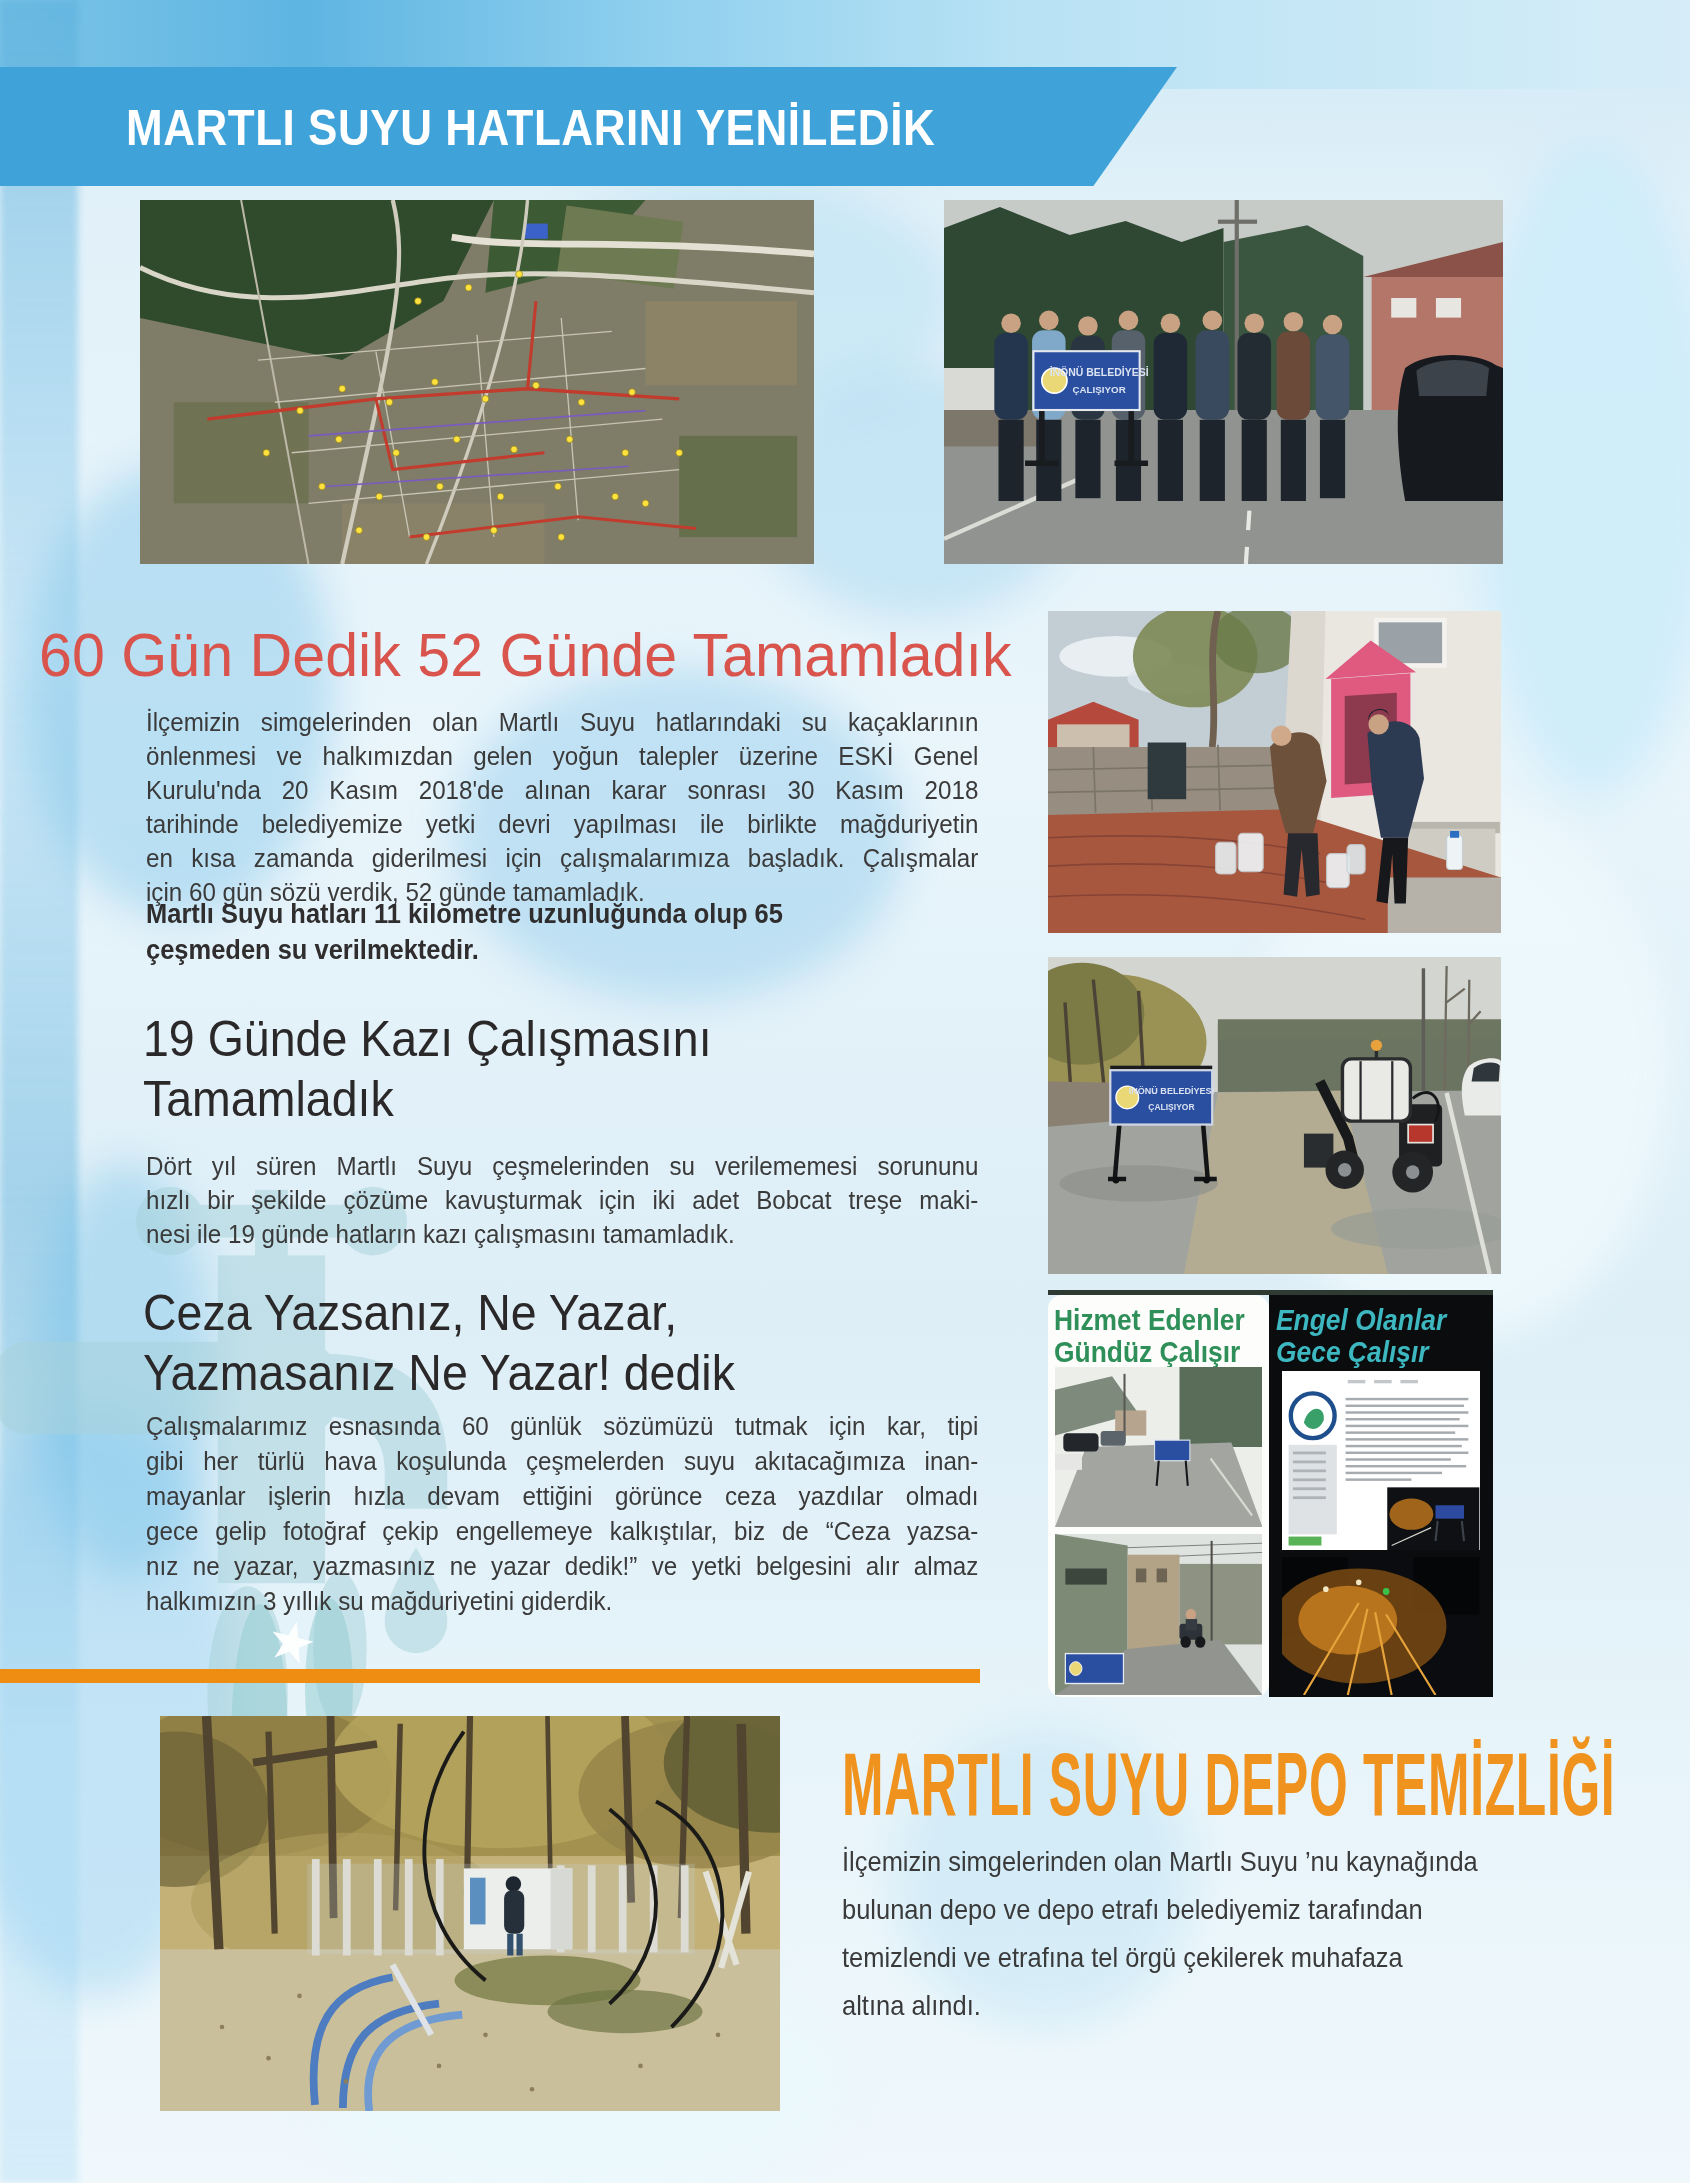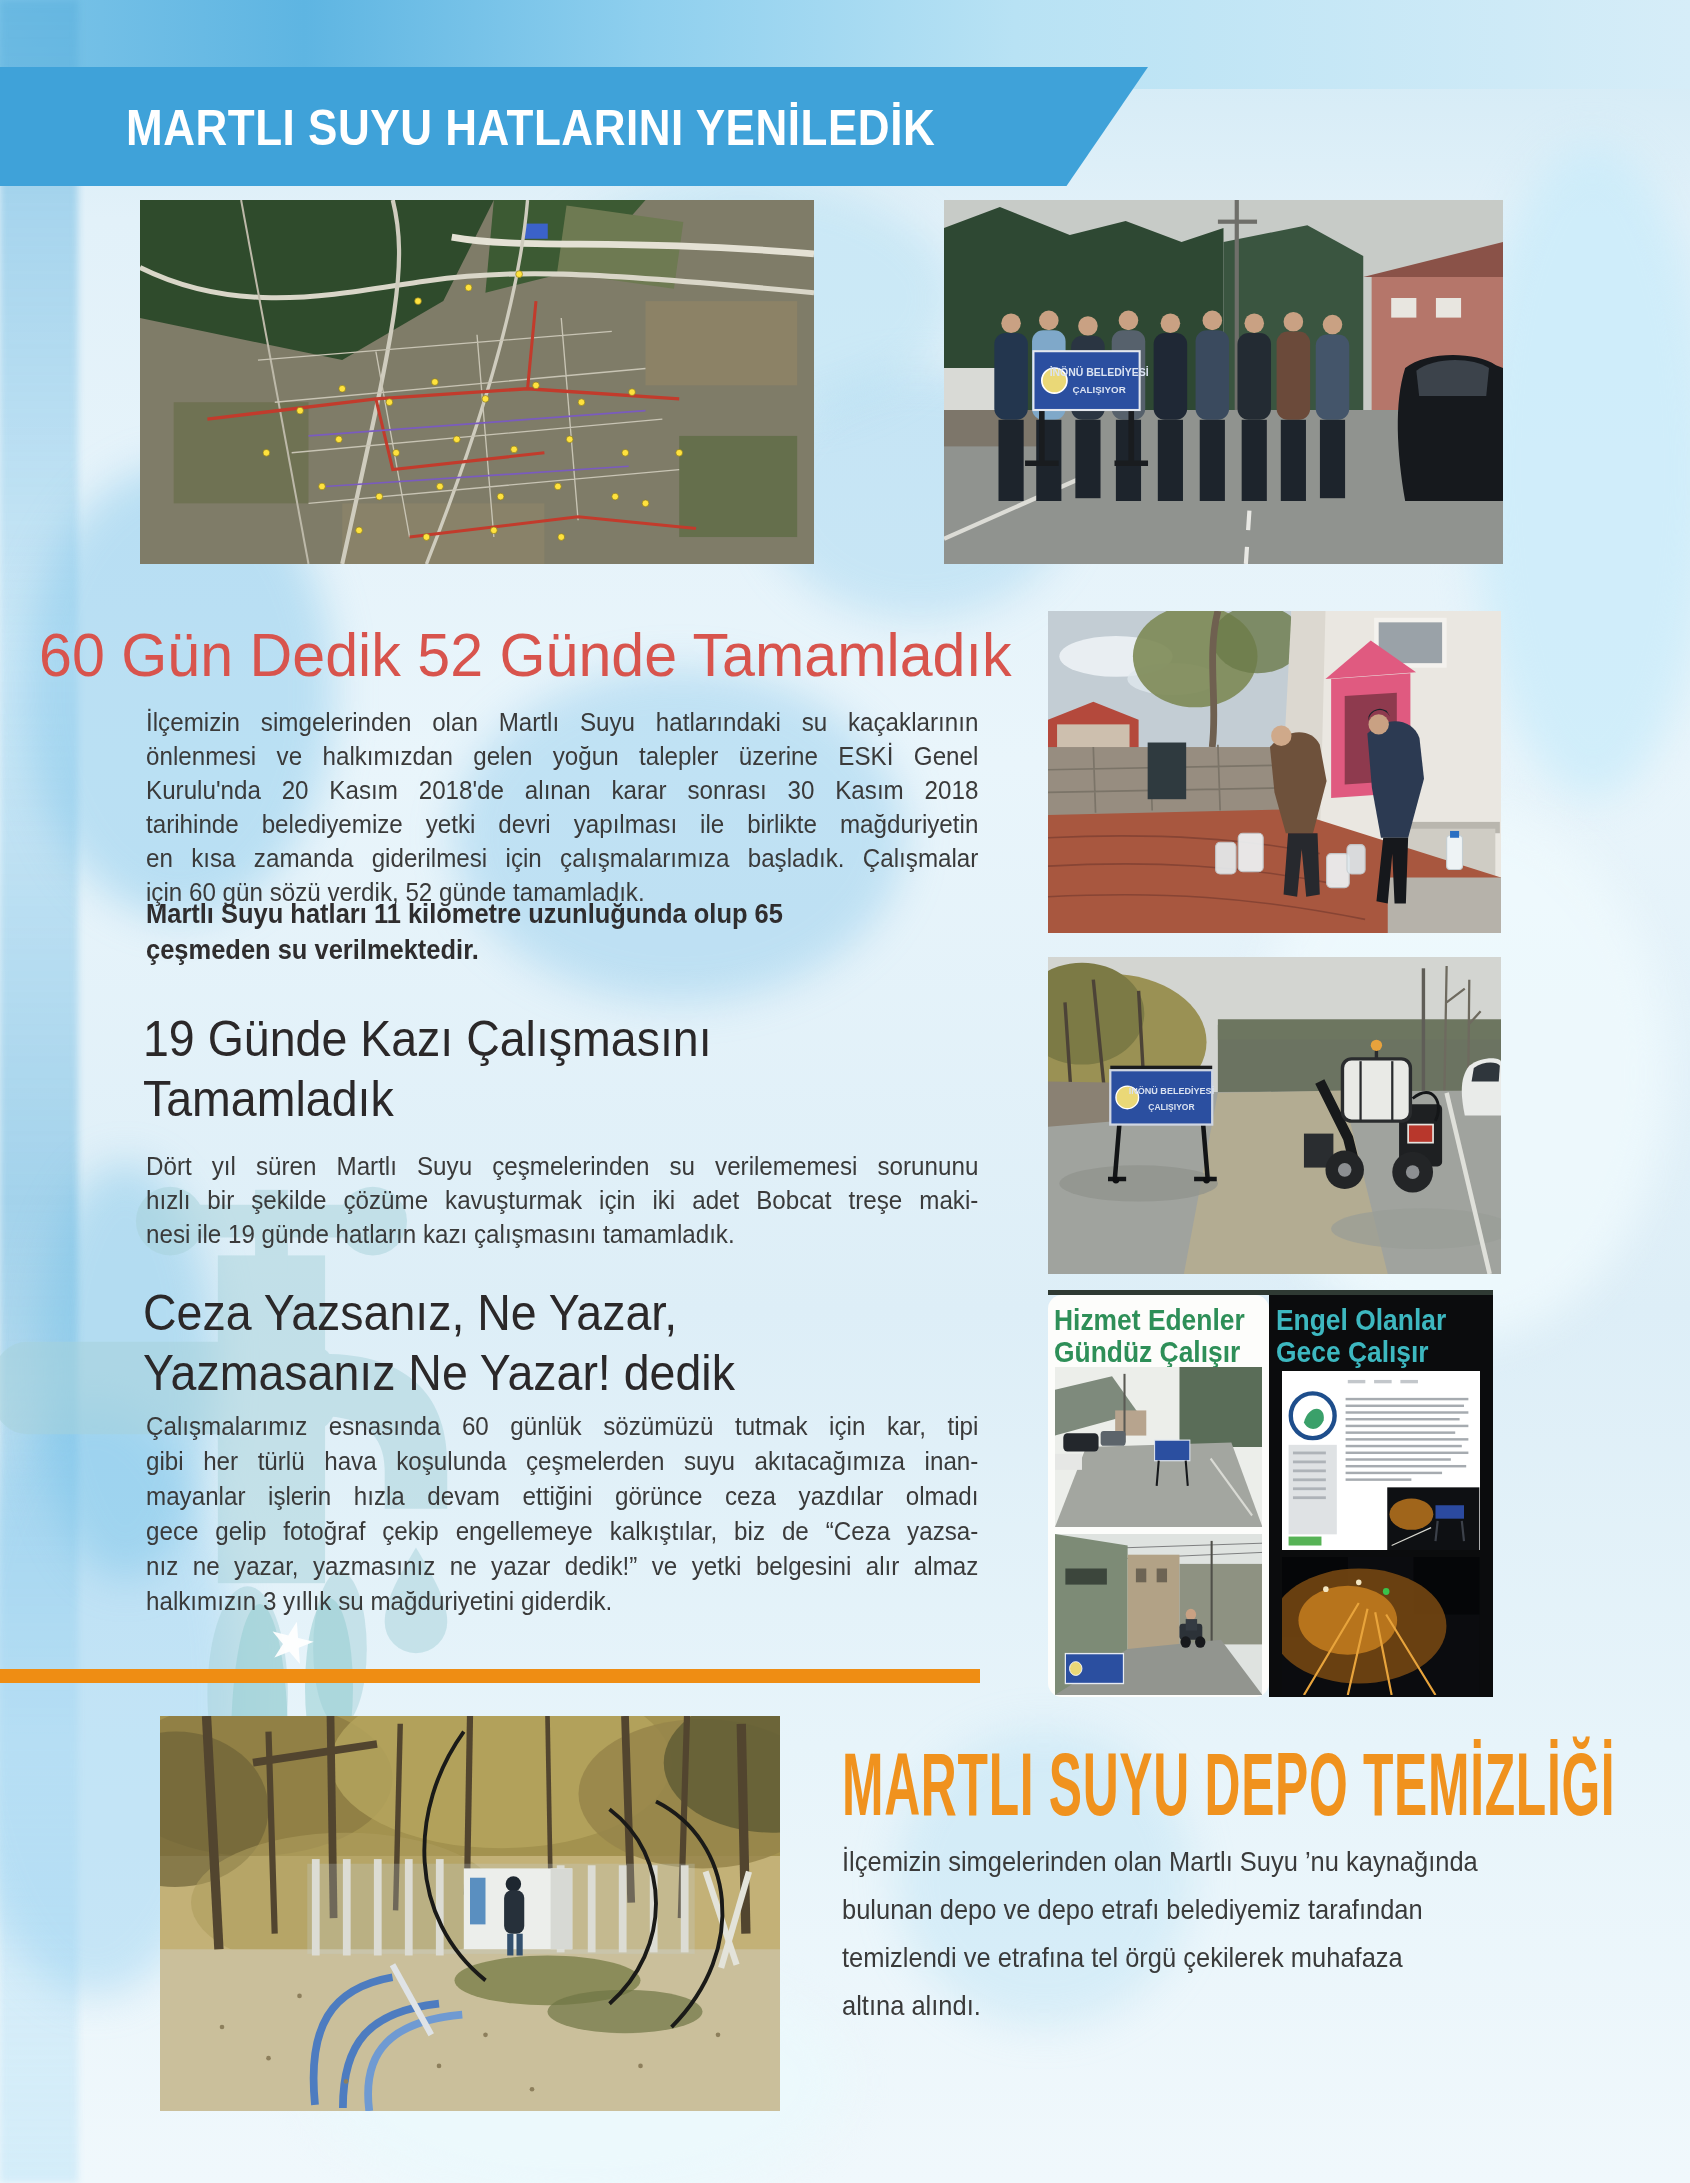--- a/index.html
+++ b/index.html
@@ -7,21 +7,21 @@
   .page{position:relative;width:1691px;height:2183px;overflow:hidden;
     background:linear-gradient(180deg,#cfe9f5 0%,#e2f1f9 10%,#e9f5fb 35%,#ddeef7 60%,#e7f4fa 80%,#f0f8fc 100%);
     font-family:"Liberation Sans",sans-serif;}
   .blob{position:absolute;border-radius:50%;filter:blur(20px);}
   .bg-top{position:absolute;left:0;top:0;width:100%;height:89px;
     background:linear-gradient(90deg,#7cc4e8 0%,#5eb5e2 18%,#8ecfee 38%,#b8e2f4 60%,#d6edf8 100%);}
   .bg-left{position:absolute;left:0;top:0;width:78px;height:100%;
     background:linear-gradient(180deg,rgba(90,175,220,.55),rgba(120,195,235,.25) 30%,rgba(90,175,220,.45) 55%,rgba(140,205,240,.2) 80%,rgba(170,220,245,.4));
     filter:blur(3.6px);}
   .banner{position:absolute;left:0;top:67px;width:1148px;height:119px;background:#3fa2d9;
-    clip-path:polygon(0 0,100% 0,92.9% 100%,0 100%);}
+    clip-path:polygon(0 0,100% 0,92.9% 100%,0 100%);padding-left:29px;}
   .banner-title{position:absolute;left:126px;top:0;height:119px;line-height:122px;font-size:50px;
     font-weight:700;color:#ffffff;white-space:nowrap;letter-spacing:0.6px;
     transform:scaleX(.88);transform-origin:left center;}
   .photo{position:absolute;overflow:hidden;}
   .photo svg{width:100%;height:100%;display:block;}
   .h-red{position:absolute;left:39px;top:620px;font-size:61px;color:#d8544d;white-space:nowrap;
     transform:scaleX(.97);transform-origin:left top;}
   .h-dark{position:absolute;color:#2b2829;transform:scaleX(.93);transform-origin:left top;}
   .h-dark .hline{font-size:50px;line-height:60px;white-space:nowrap;}
   #h2{left:143px;top:1009px;}
@@ -38,21 +38,21 @@
   #p3{left:146px;top:1409px;}
   .divider{position:absolute;left:0;top:1669px;width:980px;height:14.3px;background:#ef8d13;}
   .h-orange{position:absolute;left:842px;top:1737px;font-size:89px;line-height:95px;font-weight:700;
     color:#f0921e;white-space:nowrap;letter-spacing:1.2px;transform:scaleX(.56);transform-origin:left top;}
   #p4{left:842px;top:1838px;width:847px;}
   #p4 .tline{font-size:27.4px;line-height:48px;}
   
   #collage{position:absolute;left:1048px;top:1290px;width:445px;height:407px;}
   .collage-topline{position:absolute;left:0;top:0;width:100%;height:4.8px;background:#2f3a33;}
   .collage-left{position:absolute;left:0;top:4.8px;width:49.6%;height:402px;background:#fdfdfb;border-radius:14px;}
-  .collage-right{position:absolute;right:0;top:4.8px;width:50.4%;height:402px;background:#0b0c0d;}
+  .collage-right{position:absolute;right:0;top:4.8px;width:50.4%;height:402px;background:#0b0c0d;font-style:italic;}
   .cap{position:absolute;left:6px;top:9.5px;transform:scaleX(.88);transform-origin:left top;}
   .cap .capline{font-size:30px;line-height:32px;font-weight:700;white-space:nowrap;}
   .cap-green .capline{color:#2e8f58;}
   .cap-teal .capline{color:#3db8c0;}
   .cphoto{position:absolute;overflow:hidden;}
   .cphoto svg{width:100%;height:100%;display:block;}
   .faucet{position:absolute;left:-6px;top:1163px;width:537px;height:596px;opacity:.5;}
   .drop-shape{position:absolute;background:rgba(150,205,210,.55);border-radius:50%;}
   .star{position:absolute;left:267px;top:1610px;font-size:55px;color:#ffffff;transform:rotate(14deg);opacity:.95;}
 </style>

